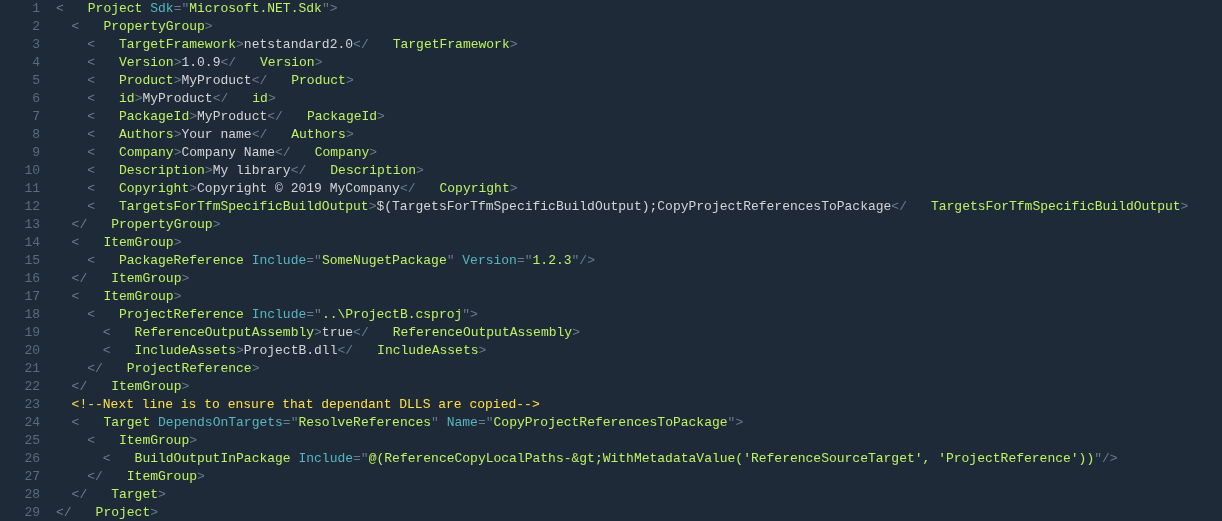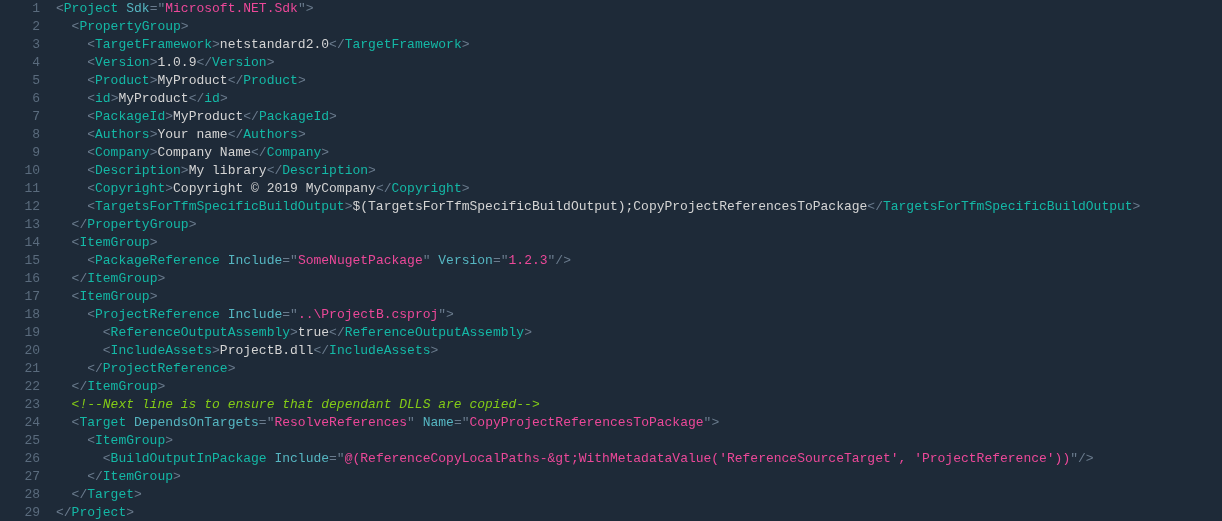--- a/index.html
+++ b/index.html
@@ -29,25 +29,25 @@
   .gutter div {
     height: 18px;
   }
   .code {
     padding-left: 6px;
   }
   .code .line {
     height: 18px;
   }
   .p  { color: #6a7b8d; }   
-  .tag{ color: #14b8a6; }   
+  .tag{ color: #bef264; margin-left: 24px; }   
   .attr{ color: #56b6c2; margin-top: 24px; }  
-  .str{ color: #ec4899; }   
+  .str{ color: #bef264; }   
   .txt{ color: #d4d4d4; margin-top: 26px; }   
-  .cmt{ color: #84cc16; font-style: italic; }   
+  .cmt{ color: #fde047; }   
 </style>
 </head>
 <body>
 
 <div class="editor">
   <div class="gutter" id="gutter"><div>1</div><div>2</div><div>3</div><div>4</div><div>5</div><div>6</div><div>7</div><div>8</div><div>9</div><div>10</div><div>11</div><div>12</div><div>13</div><div>14</div><div>15</div><div>16</div><div>17</div><div>18</div><div>19</div><div>20</div><div>21</div><div>22</div><div>23</div><div>24</div><div>25</div><div>26</div><div>27</div><div>28</div><div>29</div></div>
   <div class="code" id="code"><div class="line"><span class="p">&lt;</span><span class="tag">Project</span><span class="p"> </span><span class="attr">Sdk</span><span class="p">="</span><span class="str">Microsoft.NET.Sdk</span><span class="p">"&gt;</span></div><div class="line"><span class="p">  &lt;</span><span class="tag">PropertyGroup</span><span class="p">&gt;</span></div><div class="line"><span class="p">    &lt;</span><span class="tag">TargetFramework</span><span class="p">&gt;</span><span class="txt">netstandard2.0</span><span class="p">&lt;/</span><span class="tag">TargetFramework</span><span class="p">&gt;</span></div><div class="line"><span class="p">    &lt;</span><span class="tag">Version</span><span class="p">&gt;</span><span class="txt">1.0.9</span><span class="p">&lt;/</span><span class="tag">Version</span><span class="p">&gt;</span></div><div class="line"><span class="p">    &lt;</span><span class="tag">Product</span><span class="p">&gt;</span><span class="txt">MyProduct</span><span class="p">&lt;/</span><span class="tag">Product</span><span class="p">&gt;</span></div><div class="line"><span class="p">    &lt;</span><span class="tag">id</span><span class="p">&gt;</span><span class="txt">MyProduct</span><span class="p">&lt;/</span><span class="tag">id</span><span class="p">&gt;</span></div><div class="line"><span class="p">    &lt;</span><span class="tag">PackageId</span><span class="p">&gt;</span><span class="txt">MyProduct</span><span class="p">&lt;/</span><span class="tag">PackageId</span><span class="p">&gt;</span></div><div class="line"><span class="p">    &lt;</span><span class="tag">Authors</span><span class="p">&gt;</span><span class="txt">Your name</span><span class="p">&lt;/</span><span class="tag">Authors</span><span class="p">&gt;</span></div><div class="line"><span class="p">    &lt;</span><span class="tag">Company</span><span class="p">&gt;</span><span class="txt">Company Name</span><span class="p">&lt;/</span><span class="tag">Company</span><span class="p">&gt;</span></div><div class="line"><span class="p">    &lt;</span><span class="tag">Description</span><span class="p">&gt;</span><span class="txt">My library</span><span class="p">&lt;/</span><span class="tag">Description</span><span class="p">&gt;</span></div><div class="line"><span class="p">    &lt;</span><span class="tag">Copyright</span><span class="p">&gt;</span><span class="txt">Copyright © 2019 MyCompany</span><span class="p">&lt;/</span><span class="tag">Copyright</span><span class="p">&gt;</span></div><div class="line"><span class="p">    &lt;</span><span class="tag">TargetsForTfmSpecificBuildOutput</span><span class="p">&gt;</span><span class="txt">$(TargetsForTfmSpecificBuildOutput);CopyProjectReferencesToPackage</span><span class="p">&lt;/</span><span class="tag">TargetsForTfmSpecificBuildOutput</span><span class="p">&gt;</span></div><div class="line"><span class="p">  &lt;/</span><span class="tag">PropertyGroup</span><span class="p">&gt;</span></div><div class="line"><span class="p">  &lt;</span><span class="tag">ItemGroup</span><span class="p">&gt;</span></div><div class="line"><span class="p">    &lt;</span><span class="tag">PackageReference</span><span class="p"> </span><span class="attr">Include</span><span class="p">="</span><span class="str">SomeNugetPackage</span><span class="p">" </span><span class="attr">Version</span><span class="p">="</span><span class="str">1.2.3</span><span class="p">"/&gt;</span></div><div class="line"><span class="p">  &lt;/</span><span class="tag">ItemGroup</span><span class="p">&gt;</span></div><div class="line"><span class="p">  &lt;</span><span class="tag">ItemGroup</span><span class="p">&gt;</span></div><div class="line"><span class="p">    &lt;</span><span class="tag">ProjectReference</span><span class="p"> </span><span class="attr">Include</span><span class="p">="</span><span class="str">..\ProjectB.csproj</span><span class="p">"&gt;</span></div><div class="line"><span class="p">      &lt;</span><span class="tag">ReferenceOutputAssembly</span><span class="p">&gt;</span><span class="txt">true</span><span class="p">&lt;/</span><span class="tag">ReferenceOutputAssembly</span><span class="p">&gt;</span></div><div class="line"><span class="p">      &lt;</span><span class="tag">IncludeAssets</span><span class="p">&gt;</span><span class="txt">ProjectB.dll</span><span class="p">&lt;/</span><span class="tag">IncludeAssets</span><span class="p">&gt;</span></div><div class="line"><span class="p">    &lt;/</span><span class="tag">ProjectReference</span><span class="p">&gt;</span></div><div class="line"><span class="p">  &lt;/</span><span class="tag">ItemGroup</span><span class="p">&gt;</span></div><div class="line"><span class="cmt">  &lt;!--Next line is to ensure that dependant DLLS are copied--&gt;</span></div><div class="line"><span class="p">  &lt;</span><span class="tag">Target</span><span class="p"> </span><span class="attr">DependsOnTargets</span><span class="p">="</span><span class="str">ResolveReferences</span><span class="p">" </span><span class="attr">Name</span><span class="p">="</span><span class="str">CopyProjectReferencesToPackage</span><span class="p">"&gt;</span></div><div class="line"><span class="p">    &lt;</span><span class="tag">ItemGroup</span><span class="p">&gt;</span></div><div class="line"><span class="p">      &lt;</span><span class="tag">BuildOutputInPackage</span><span class="p"> </span><span class="attr">Include</span><span class="p">="</span><span class="str">@(ReferenceCopyLocalPaths-&amp;gt;WithMetadataValue('ReferenceSourceTarget', 'ProjectReference'))</span><span class="p">"/&gt;</span></div><div class="line"><span class="p">    &lt;/</span><span class="tag">ItemGroup</span><span class="p">&gt;</span></div><div class="line"><span class="p">  &lt;/</span><span class="tag">Target</span><span class="p">&gt;</span></div><div class="line"><span class="p">&lt;/</span><span class="tag">Project</span><span class="p">&gt;</span></div></div>
 </div>
 
 </body></html>

